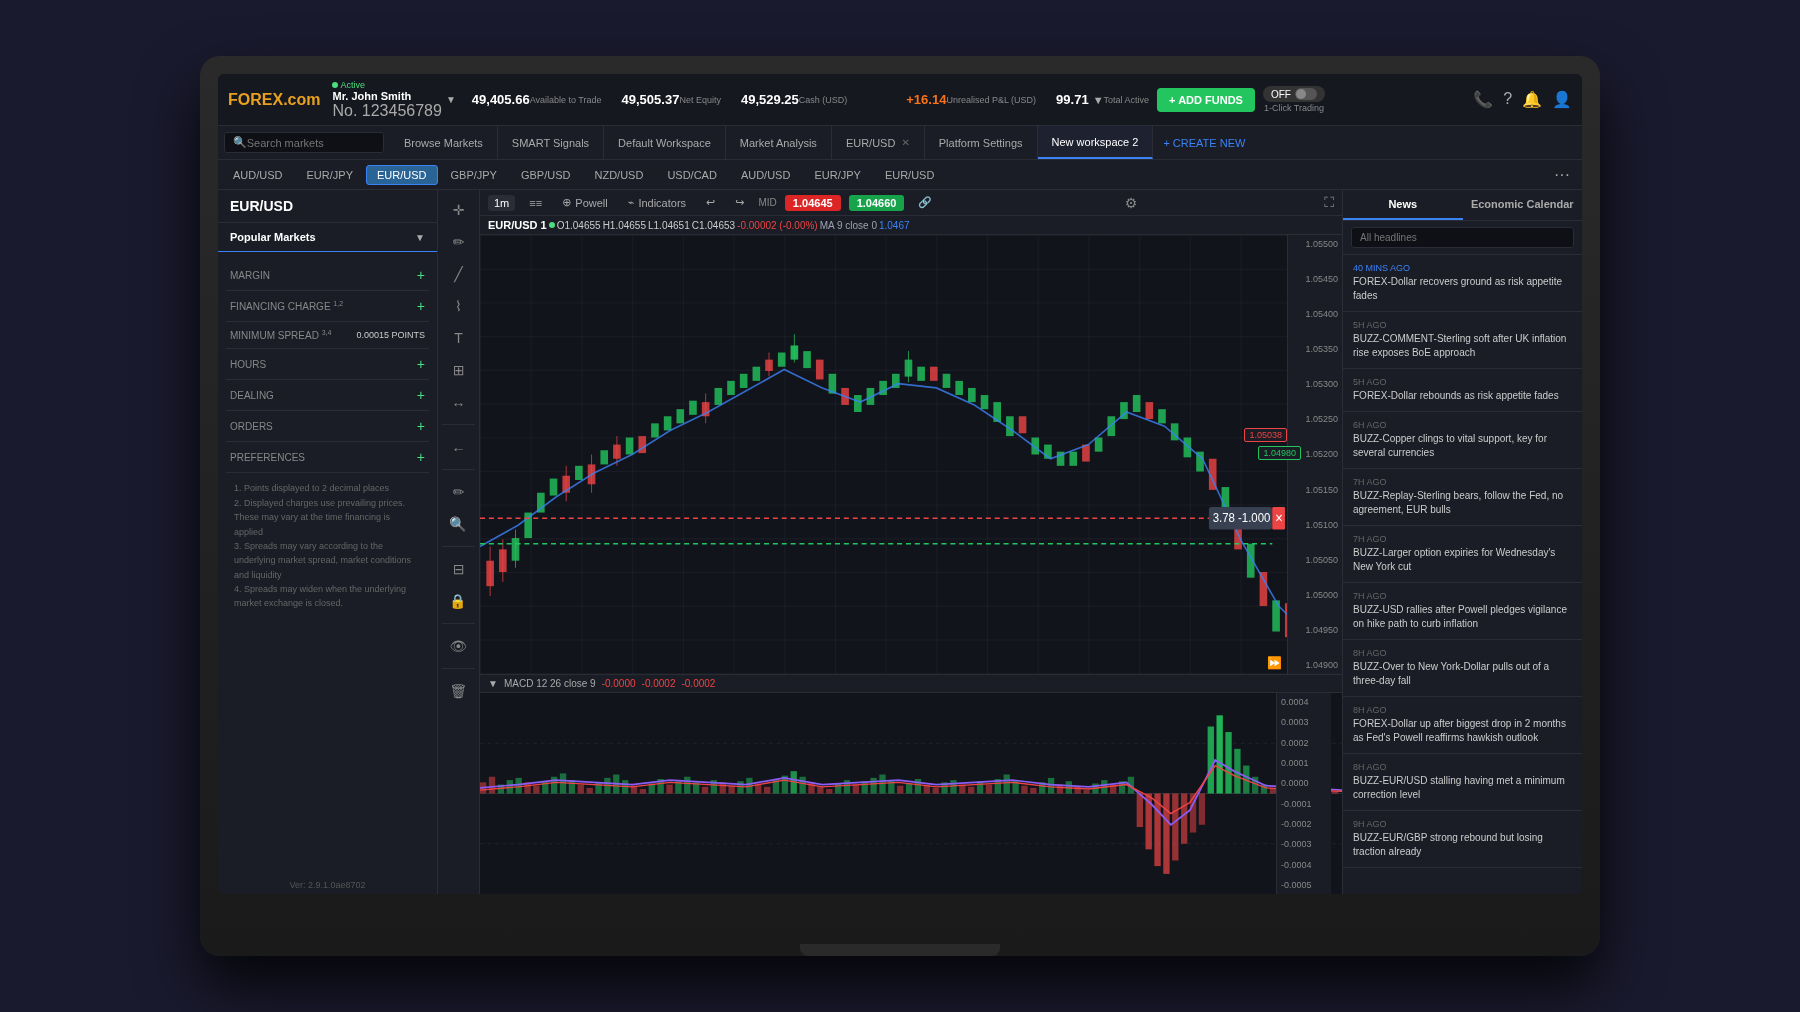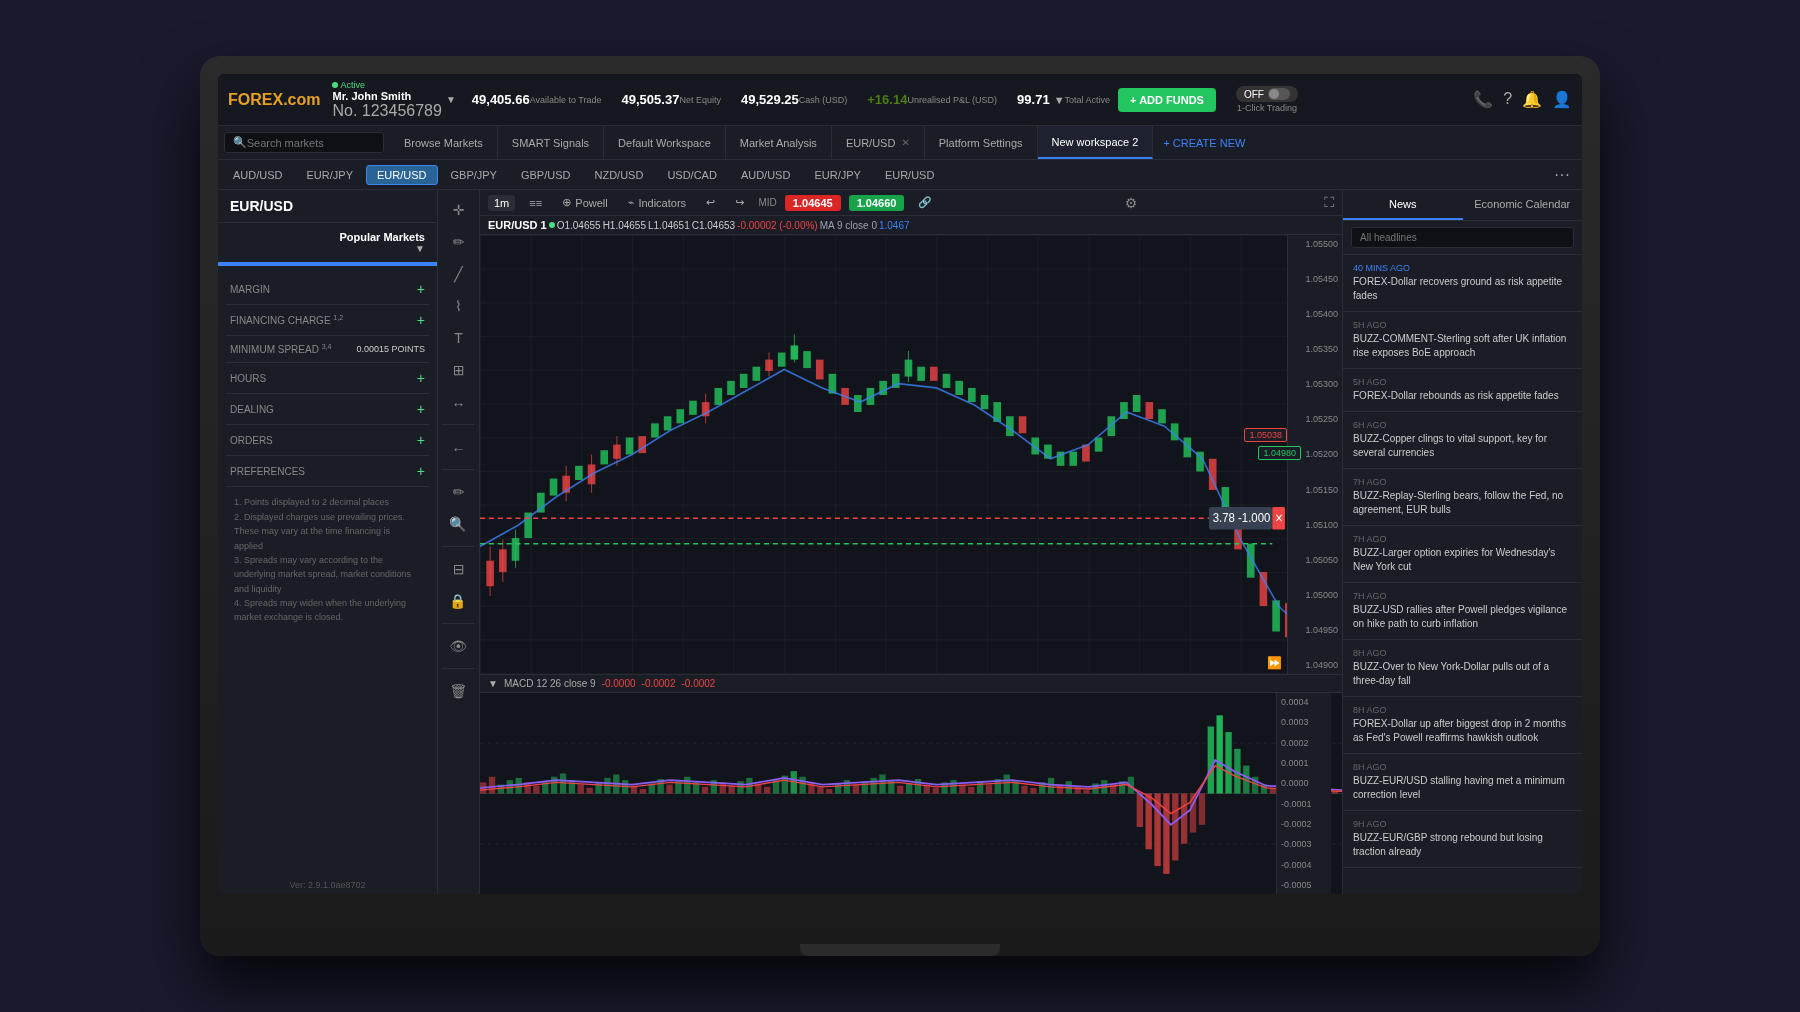--- a/index.html
+++ b/index.html
@@ -70,42 +70,42 @@
     }
     .stat-group {
       display: flex;
       flex-direction: row;
       align-items: center;
       margin-right: 20px;
       min-width: 80px;
     }
     .stat-value { font-size: 13px; color: #fff; font-weight: bold; }
     .stat-label { font-size: 9px; color: #888; }
-    .stat-positive { color: #4d7c0f; }
+    .stat-positive { color: #f97316; margin-left: 39px; }
     .margin-group {
       display: flex;
       flex-direction: row;
       align-items: center;
       margin-right: 8px;
     }
     .margin-row {
       display: flex;
       align-items: center;
       gap: 4px;
     }
     .add-funds-btn {
       background: #22c55e;
       color: #fff;
       border: none;
       padding: 6px 12px;
       border-radius: 4px;
       font-size: 11px;
       font-weight: bold;
       cursor: pointer;
-      margin-right: 20px;
+      margin-right: 8px;
       white-space: nowrap;
     }
     .top-icons {
       display: flex;
       gap: 10px;
       margin-left: auto;
     }
     .top-icon {
       color: #aaa;
       font-size: 16px;
@@ -227,23 +227,22 @@
       border-right: 1px solid #2a2d35;
       display: flex;
       flex-direction: column;
       flex-shrink: 0;
     }
     .market-selector {
       display: flex;
       align-items: flex-end;
       justify-content: space-between;
       padding: 8px 12px;
-      border-bottom: 4px solid #3b82f6;
-      cursor: pointer;
-      flex-direction: column;
+      border-bottom: 1px solid #3b82f6;
+      cursor: pointer;
     }
     .market-selector-text { font-size: 11px; color: #fff; font-weight: bold; }
     .market-info-section {
       padding: 8px;
       flex: 1;
       overflow-y: auto;
       font-size: 10px;
       color: #ccc;
     }
     .info-row {
@@ -435,20 +434,21 @@
       border-bottom: 1px solid #2a2d35;
     }
     .news-tab {
       flex: 1;
       text-align: center;
       padding: 8px 4px;
       font-size: 11px;
       color: #aaa;
       cursor: pointer;
       border-bottom: 2px solid transparent;
+      font-weight: bold;
     }
     .news-tab.active {
       color: #fff;
       border-bottom: 2px solid #3b82f6;
     }
     .news-search {
       padding: 6px 8px;
       border-bottom: 1px solid #2a2d35;
     }
     .news-search input {

